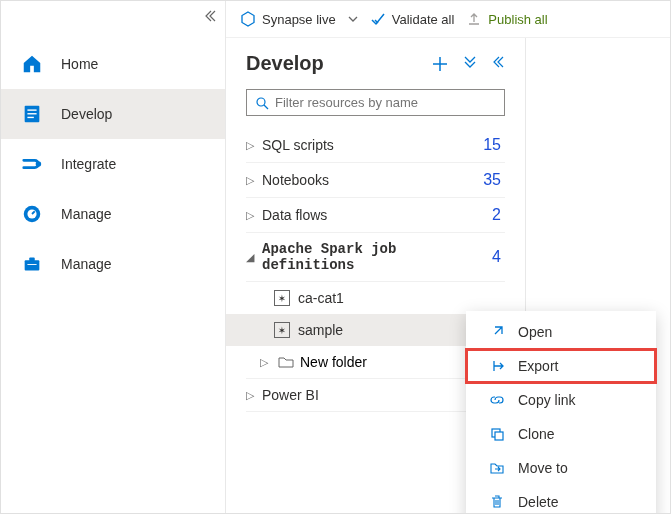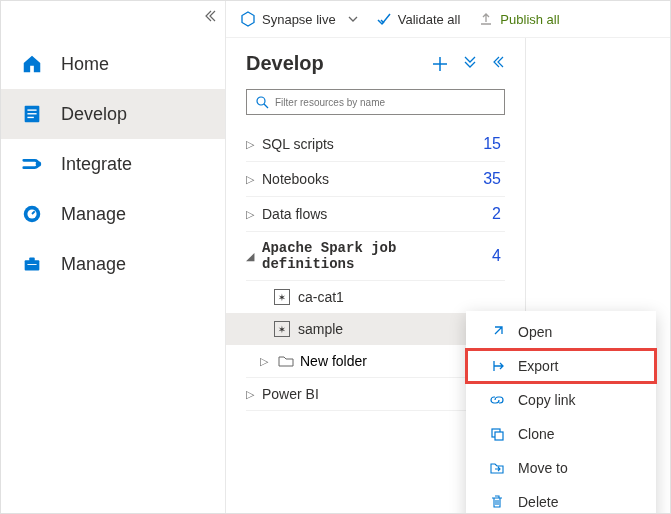--- a/index.html
+++ b/index.html
@@ -1,37 +1,37 @@
 <!DOCTYPE html>
 <html><head>
   <meta charset="utf-8">
   <style>
     * { box-sizing: border-box; margin: 0; padding: 0; font-family: 'Segoe UI', sans-serif; }
     body { width: 671px; height: 514px; background: #fff; position: relative; overflow: hidden; border: 1px solid #e0e0e0; }
     
     .sidebar { position: absolute; left: 0; top: 0; width: 225px; height: 100%; background: #fff; border-right: 1px solid #e8e8e8; }
     .collapse-btn { position: absolute; right: 8px; top: 8px; cursor: pointer; color: #666; }
     .nav-items { margin-top: 38px; }
-    .nav-item { display: flex; align-items: center; padding: 14px 20px; cursor: pointer; font-size: 18px; color: #323130; }
+    .nav-item { display: flex; align-items: center; padding: 14px 20px; cursor: pointer; font-size: 14px; color: #323130; }
     .nav-item.active { background: #edebe9; }
     .nav-item .icon { width: 22px; height: 22px; margin-right: 18px; display: flex; align-items: center; justify-content: center; }
     
     .main { position: absolute; left: 225px; top: 0; right: 0; height: 100%; }
-    .toolbar { display: flex; align-items: flex-start; padding: 10px 14px; gap: 18px; border-bottom: 1px solid #f0f0f0; font-size: 13px; color: #323130; }
+    .toolbar { display: flex; align-items: flex-start; padding: 10px 14px; gap: 12px; border-bottom: 1px solid #f0f0f0; font-size: 13px; color: #323130; }
     .toolbar-item { display: flex; align-items: center; gap: 6px; cursor: pointer; }
     .toolbar-item.disabled { color: #4d7c0f; cursor: default; }
     
     .develop-panel { padding: 14px 20px 0 20px; width: 300px; border-right: 1px solid #e8e8e8; height: calc(100% - 42px); overflow: visible; }
     .panel-header { display: flex; align-items: center; justify-content: space-between; margin-bottom: 14px; }
     .panel-title { font-size: 20px; font-weight: 600; color: #323130; }
     .panel-actions { display: flex; gap: 14px; color: #0078d4; }
     .panel-actions span { cursor: pointer; }
     
     .filter-box { display: flex; align-items: center; border: 1px solid #8a8886; padding: 5px 8px; margin-bottom: 12px; font-size: 13px; color: #605e5c; gap: 6px; }
-    .filter-box input { border: none; outline: none; flex: 1; font-size: 10px; }
+    .filter-box input { border: none; outline: none; flex: 1; font-size: 13px; }
     
     .tree-item { display: flex; align-items: center; padding: 8px 0; font-size: 14px; color: #323130; cursor: pointer; border-bottom: 1px solid #f0f0f0; }
     .tree-item .caret { width: 16px; font-size: 11px; color: #666; }
     .tree-item .label { flex: 1; }
     .tree-item .count { color: #1d4ed8; font-size: 16px; padding-right: 4px; }
     .tree-item.bold .label { font-weight: 600; font-family: Liberation Mono, monospace; }
     
     .tree-child { display: flex; align-items: center; padding: 8px 0 8px 28px; font-size: 14px; color: #323130; cursor: pointer; gap: 8px; }
     .tree-child.selected { background: #edebe9; margin-left: -20px; margin-right: -20px; padding-left: 48px; padding-right: 20px; }
     .tree-child .doc-icon { width: 16px; height: 16px; border: 1px solid #666; display: flex; align-items: center; justify-content: center; font-size: 10px; }

